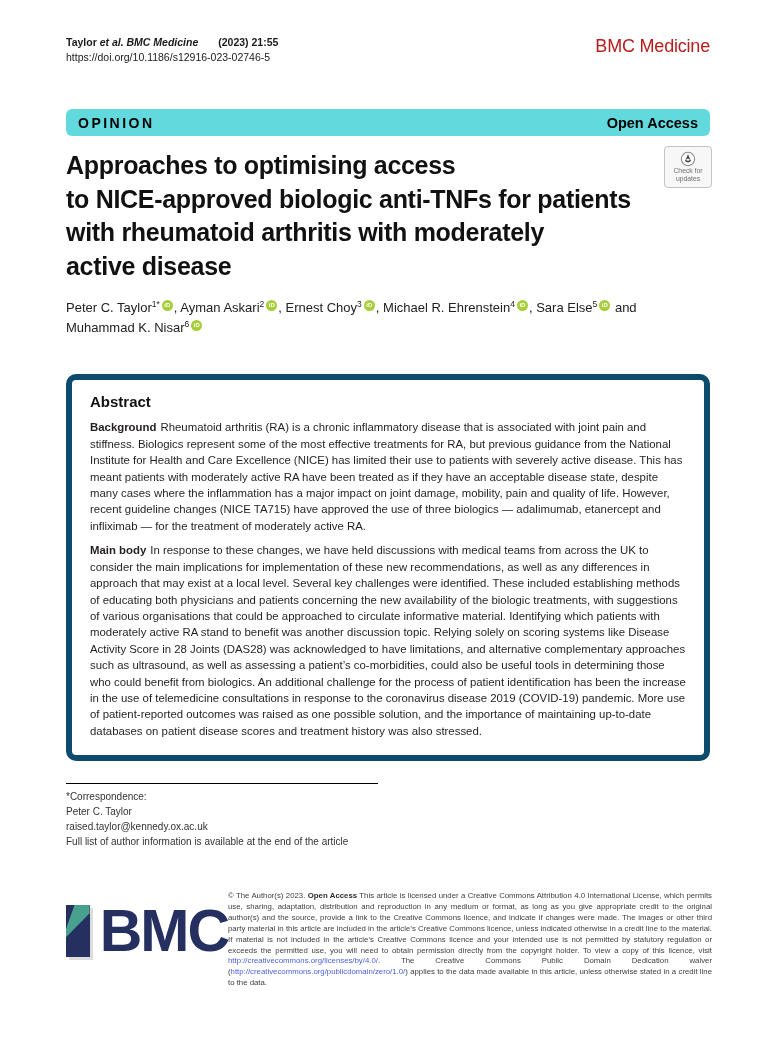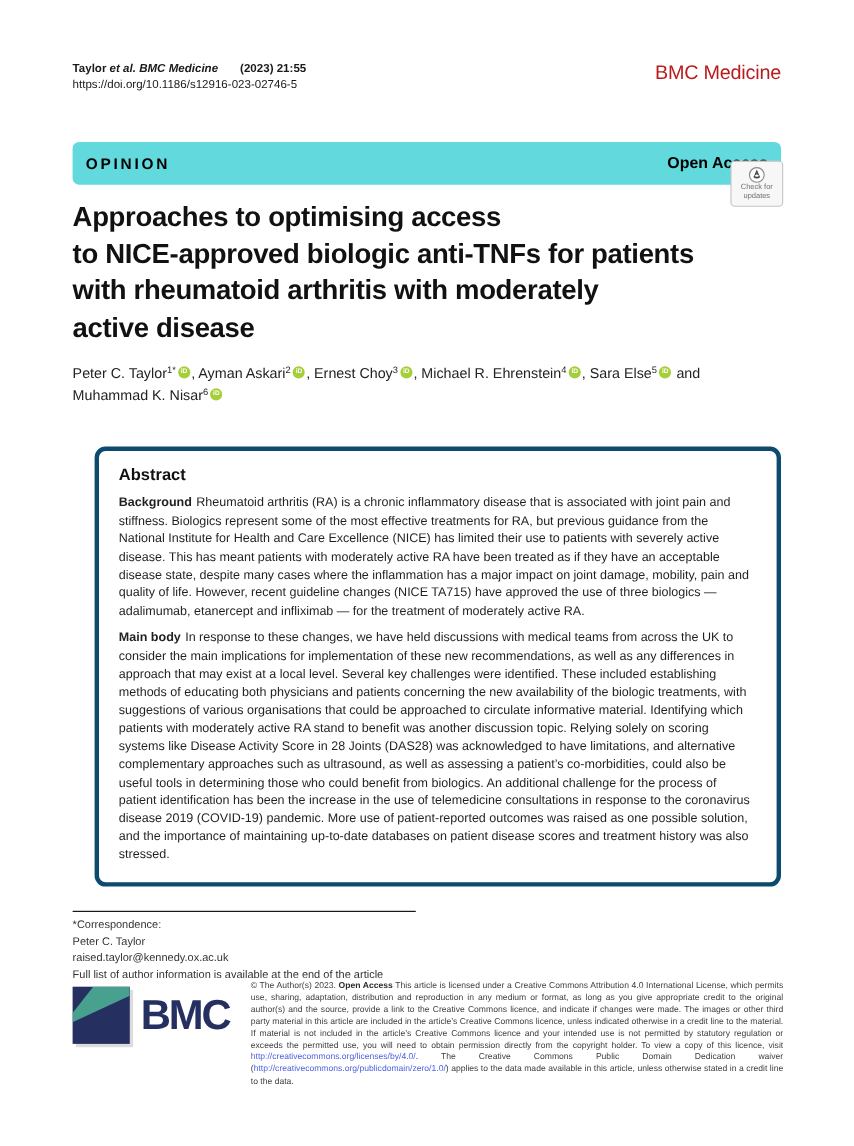--- a/index.html
+++ b/index.html
@@ -1,29 +1,29 @@
 <!DOCTYPE html>
 <html lang="en"><head>
 <meta charset="utf-8">
 <style>
   * { margin:0; padding:0; box-sizing:border-box; }
   html,body { background:#ffffff; }
   body { width:776px; height:1042px; font-family:"Liberation Sans", sans-serif; color:#231f20; }
-  .page { position:relative; width:776px; height:1042px; padding:56px 66px 0 66px; overflow:hidden; }
+  .page { position:relative; width:776px; height:1042px; padding:36px 66px 0 66px; overflow:hidden; }
 
   
   .jheader { display:flex; justify-content:space-between; align-items:flex-start; }
   .cite-line1 { font-size:10.5px; font-weight:bold; color:#1a1a1a; }
   .cite-line1 .ital { font-style:italic; }
   .cite-line1 .issue { margin-left:20px; }
   .cite-doi { font-size:10.5px; color:#1a1a1a; margin-top:3px; }
   .journal-name { font-size:18px; color:#b91c1c; letter-spacing:-0.2px; }
 
   
-  .banner { margin-top:46px; height:39px; background:#62d9dd; border-radius:6px;
+  .banner { margin-top:46px; height:27px; background:#62d9dd; border-radius:6px;
             display:flex; align-items:center; justify-content:space-between; padding:0 12px; }
   .banner .type { font-size:14px; font-weight:bold; letter-spacing:2.5px; color:#000; }
   .banner .access { font-size:14.5px; font-weight:bold; color:#000; }
 
   
   .badge { position:absolute; top:146px; right:64px; width:48px; height:42px;
            background:#f7f7f7; border:1px solid #c3c3c3; border-radius:4px;
            display:flex; flex-direction:column; align-items:center; justify-content:center; cursor:pointer; }
   .badge svg { width:16px; height:16px; display:block; }
   .badge .bl { font-size:6.8px; color:#6f6f6f; line-height:1.25; }
@@ -31,40 +31,40 @@
   
   .title { margin-top:13px; width:652px; font-size:25px; line-height:1.34; font-weight:bold;
            color:#111; letter-spacing:-0.3px; }
   .authors { margin-top:15px; font-size:13px; color:#222; line-height:1.55; width:640px; }
   .authors sup { font-size:8.5px; vertical-align:super; line-height:0; }
   .orcid { display:inline-block; width:11px; height:11px; border-radius:50%; background:#a6ce39;
            color:#fff; font-size:6px; font-weight:bold; text-align:center; line-height:11px;
            vertical-align:super; margin:0 1px 0 2px; cursor:pointer; }
 
   
-  .abstract { margin-top:36px; border:4px solid #0c4a6e; border-radius:10px; padding:13px 18px 14px 18px;margin-left:20px; }
+  .abstract { margin-top:36px; border:6px solid #0c4a6e; border-radius:10px; padding:13px 18px 14px 18px; }
   .abstract h2 { font-size:15px; font-weight:bold; color:#111; margin-bottom:9px; }
   .abstract p { font-size:11.4px; line-height:1.44; color:#231f20; margin-bottom:8px; }
   .abstract p:last-child { margin-bottom:2px; }
   .abstract .slabel { font-weight:bold; padding-right:4px; }
 
   
   .corr { margin-top:22px; }
   .corr-rule { width:312px; border-top:1.5px solid #000; margin-bottom:5px; }
   .corr div { font-size:10px; line-height:1.5; color:#333; }
   .corr .email { cursor:pointer; }
 
   
   .footer { position:absolute; left:66px; right:64px; top:891px; display:flex; align-items:flex-start; }
   .logo-wrap { display:flex; align-items:center; width:162px; flex:0 0 auto; margin-top:6px; }
   .logo-square { width:52px; height:52px; background:#263060; position:relative;
                  box-shadow:3px 3px 0 #dcdcdc; }
   .logo-square .tri { position:absolute; inset:0; background:#48a18f;
                       clip-path:polygon(36% 0, 100% 0, 100% 16%, 0 62%, 0 46%); }
-  .logo-text { font-size:38px; font-weight:bold; color:#263060; letter-spacing:-2px; margin-left:10px; }
+  .logo-text { font-size:59px; font-weight:bold; color:#263060; letter-spacing:-2px; margin-left:10px; }
   .license { flex:1; font-size:7.8px; line-height:1.4; color:#404040; text-align:justify; }
   .license b { font-weight:bold; color:#2b2b2b; }
   .license a { color:#4b5fe0; text-decoration:none; cursor:pointer; }
 </style>
 </head>
 <body>
 
 <div class="page">
 
   <div class="jheader">

